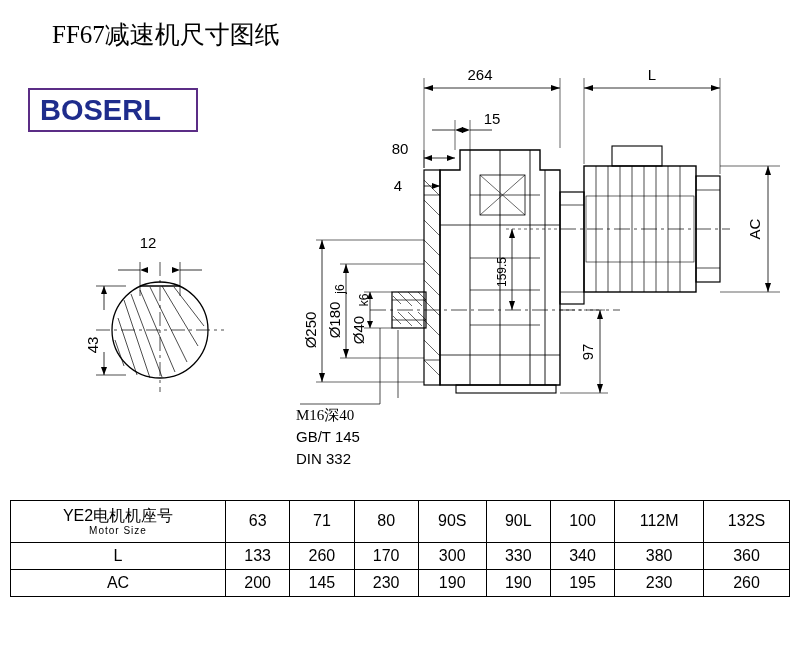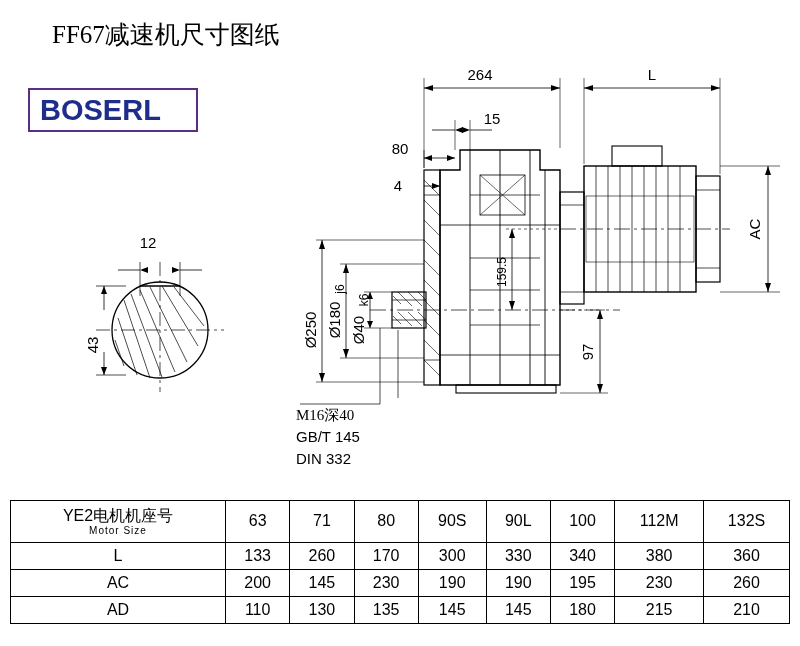--- a/index.html
+++ b/index.html
@@ -319,27 +319,16 @@
         <td>200</td>
         <td>145</td>
         <td>230</td>
         <td>190</td>
         <td>190</td>
         <td>195</td>
         <td>230</td>
         <td>260</td>
       </tr>
 
-      <tr class="body">
-        <td class="rowhead">AD</td>
-        <td>110</td>
-        <td>130</td>
-        <td>135</td>
-        <td>145</td>
-        <td>145</td>
-        <td>180</td>
-        <td>215</td>
-        <td>210</td>
-      </tr>
     </tbody>
   </table>
 
 </div>
 
 </body></html>

